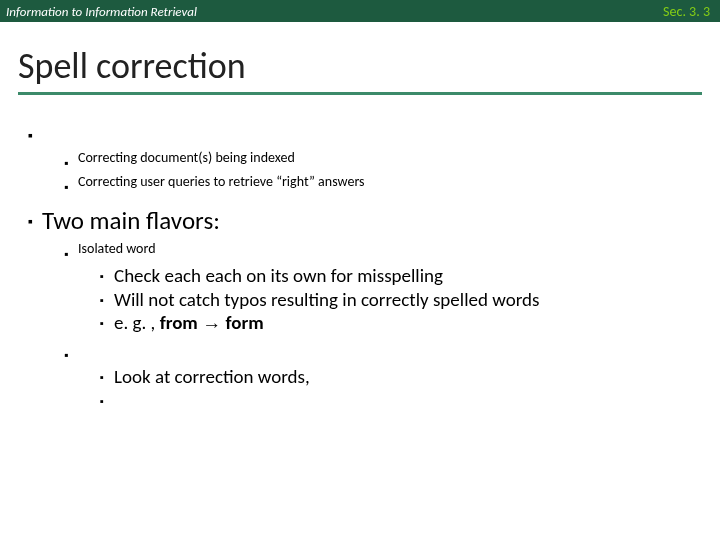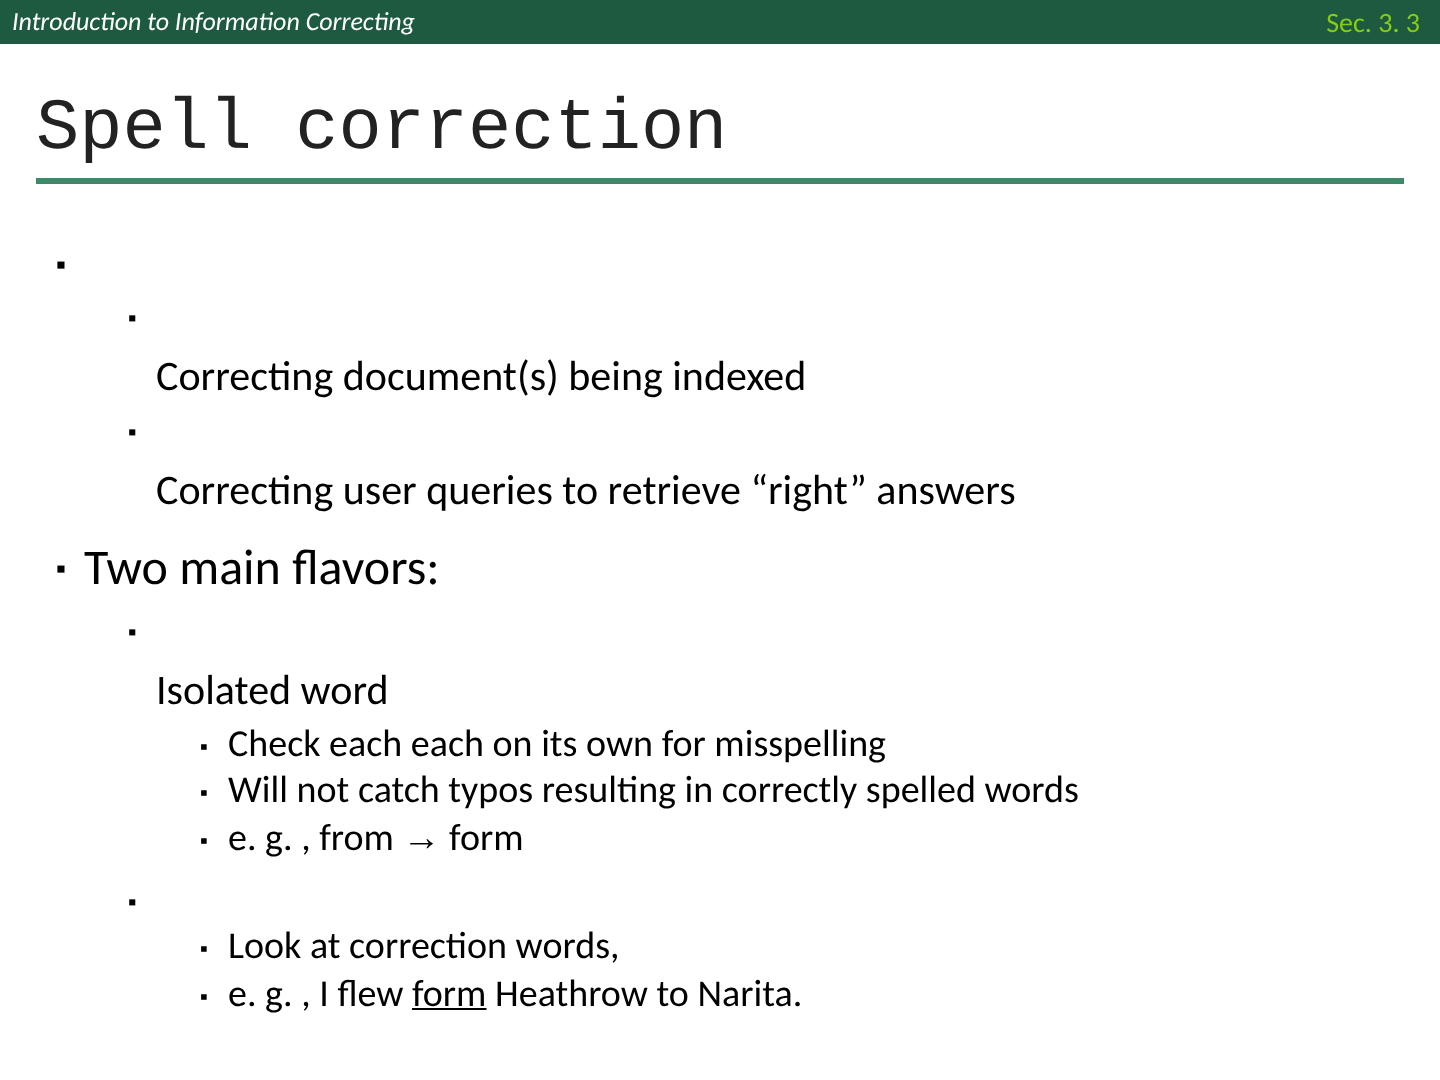--- a/index.html
+++ b/index.html
@@ -30,21 +30,20 @@
     font-size: 14px;
   }
   .title-area {
     padding: 22px 18px 10px 18px;
   }
   .title {
     font-size: 36px;
     color: #222;
     font-weight: 400;
     padding-bottom: 2px;
-    font-family: Liberation Mono, monospace;
   }
   .title-underline {
     height: 3px;
     background: #3c8a6a;
     width: 100%;
     margin-top: 2px;
   }
   .content {
     padding: 14px 20px 0 20px;
     color: #000;
@@ -58,36 +57,36 @@
     line-height: 1.25;
   }
   .bullet {
     width: 14px;
     flex: 0 0 14px;
     font-size: 12px;
     padding-top: 4px;
     color: #000;
   }
   .L1 .txt { font-size: 25px; }
-  .L2 .txt { font-size: 21px; margin-top: 29px; }
+  .L2 .txt { font-size: 14px; }
   .L3 .txt { font-size: 19px; }
   .L1 .bullet { font-size: 14px; padding-top: 8px; }
   .L2 .bullet { font-size: 12px; padding-top: 7px; }
   .L3 .bullet { font-size: 11px; padding-top: 6px; }
   .sp-l1 { margin-bottom: 4px; }
   .sp-l2 { margin-bottom: 2px; }
   .arrow { font-family: Arial, sans-serif; }
-  b { font-weight: normal; }
+  b { font-weight: bold; }
   u { text-decoration: underline; }
 </style>
 </head>
 <body>
 
 <div class="topbar">
-  <div class="topbar-left">Introduction to Information Correcting</div>
+  <div class="topbar-left">Information to Information Retrieval</div>
   <div class="topbar-right">Sec. 3. 3</div>
 </div>
 
 <div class="title-area">
   <div class="title">Spell correction</div>
   <div class="title-underline"></div>
 </div>
 
 <div class="content">
 
@@ -129,18 +128,15 @@
 
   <div class="item L2 sp-l2">
     <span class="bullet">▪</span>
   </div>
   <div class="item L3">
     <span class="bullet">▪</span>
     <span class="txt">Look at correction words,</span>
   </div>
   <div class="item L3">
     <span class="bullet">▪</span>
-    <span class="txt">
-      <span>e. g. , </span><b><span>I flew </span><u><span>form</span></u><span> Heathrow to Narita.</span></b>
-    </span>
   </div>
 
 </div>
 
 </body></html>

